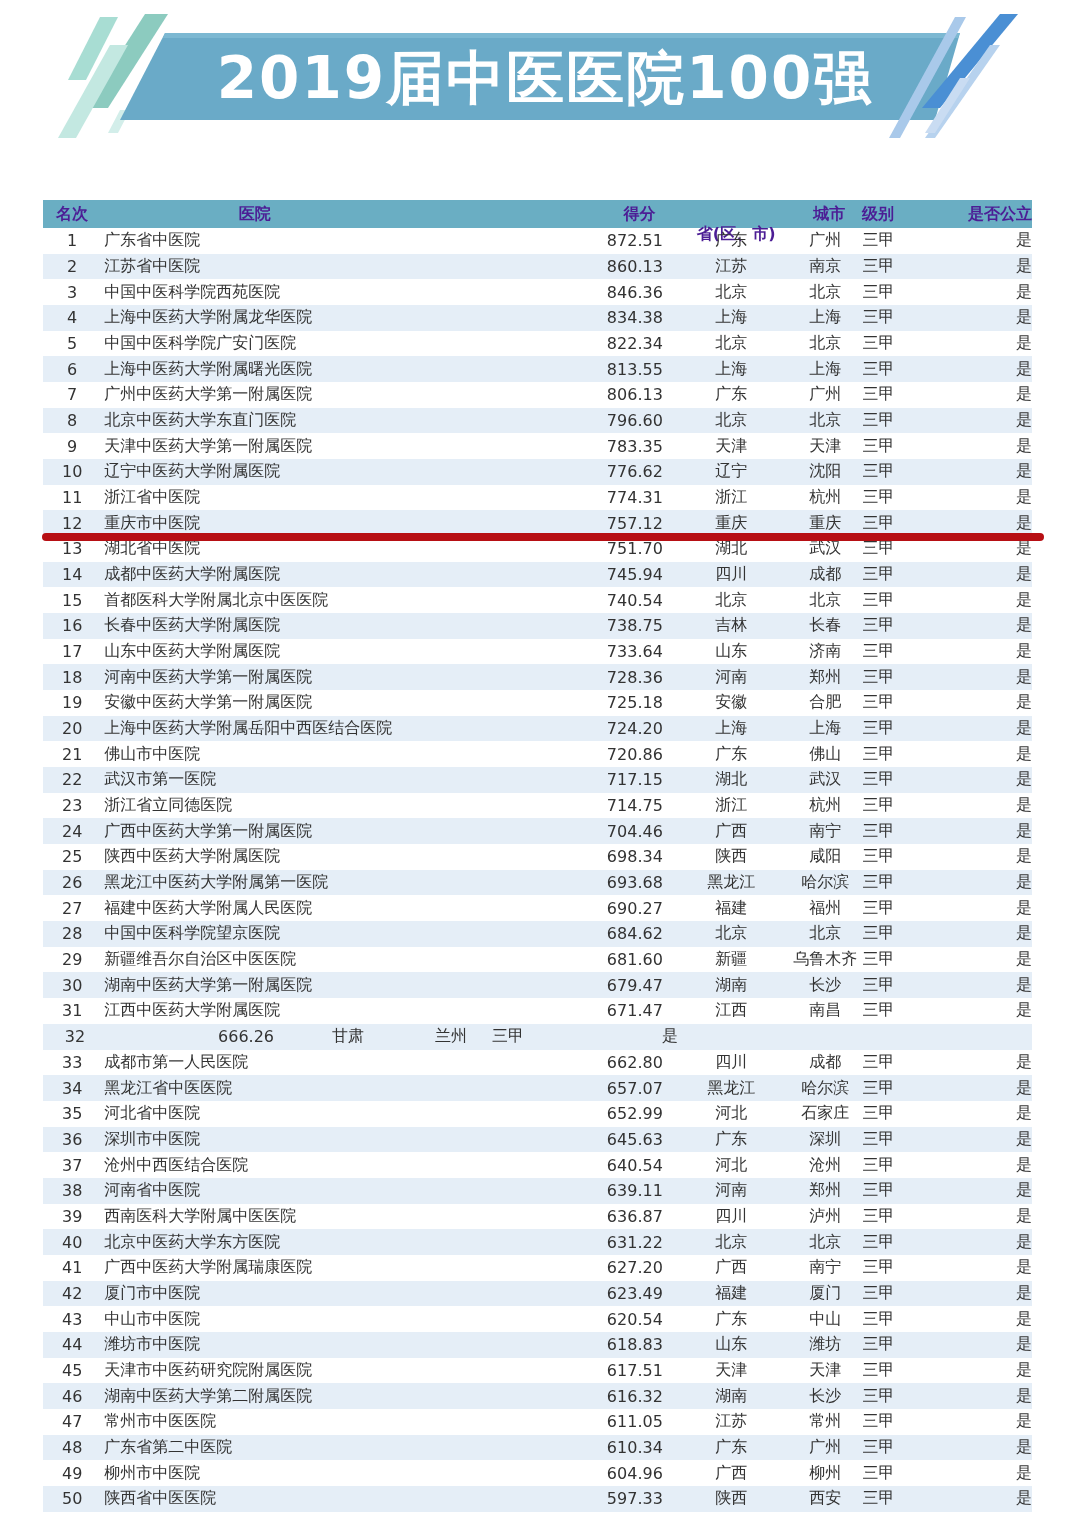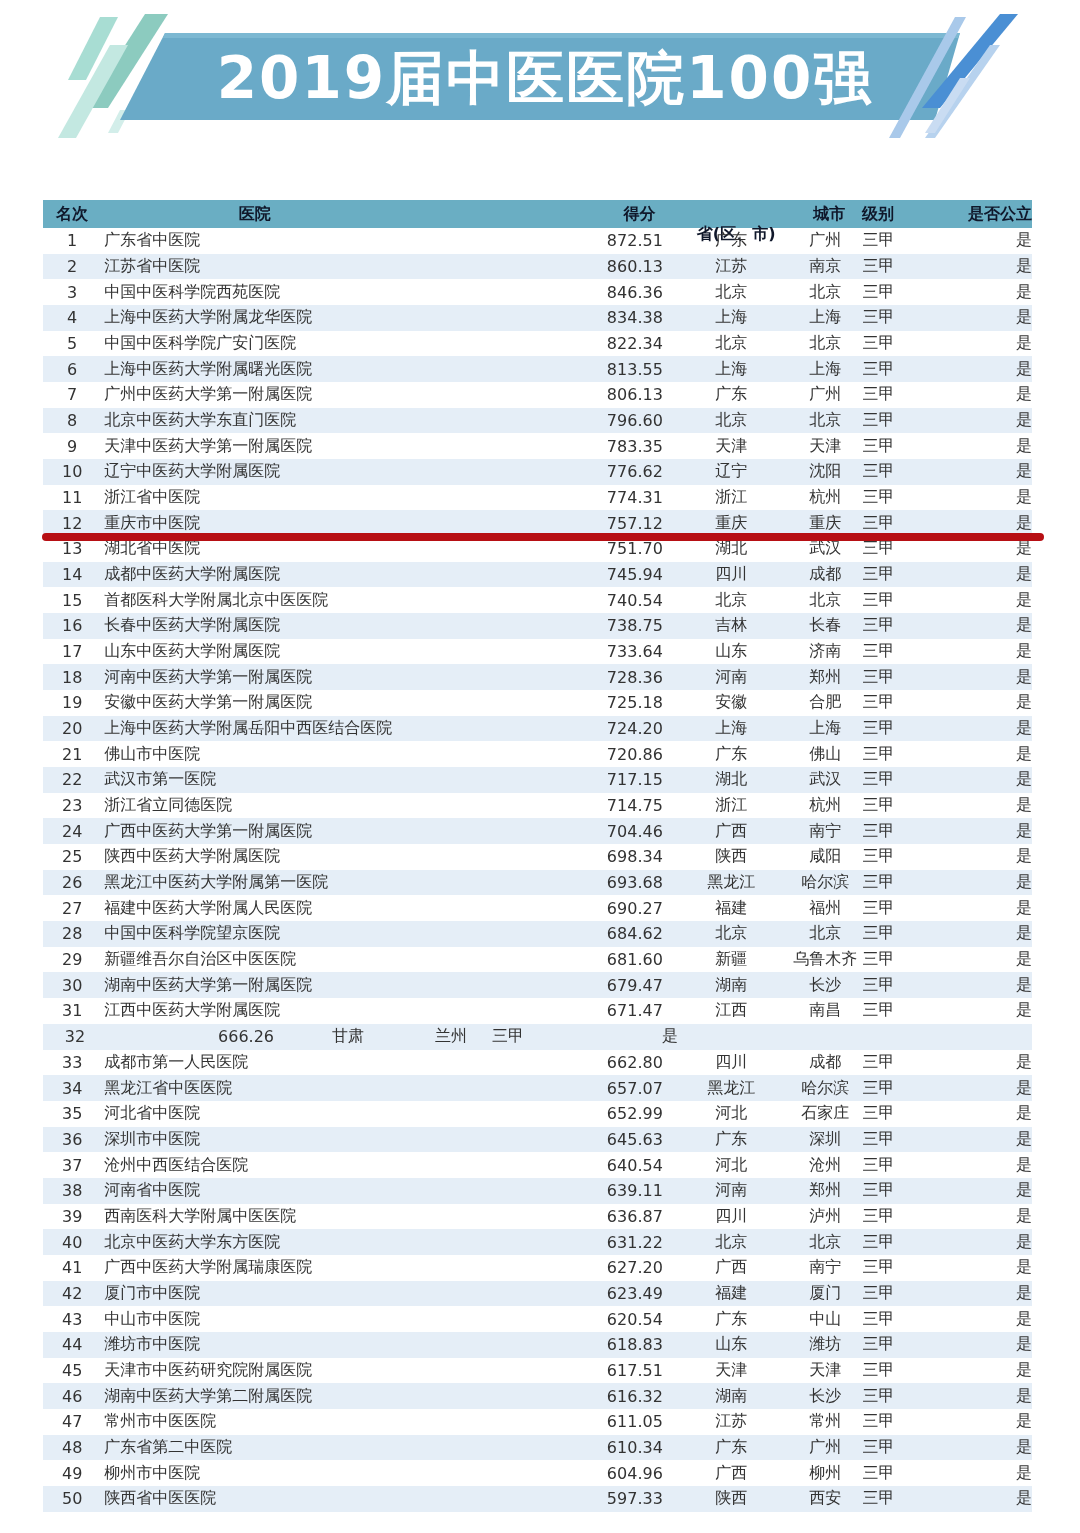--- a/index.html
+++ b/index.html
@@ -9,21 +9,21 @@
   }
   .banner { position: absolute; left: 0; top: 0; width: 1080px; height: 160px; }
   .banner svg { position: absolute; left: 0; top: 0; }
   .banner-title {
     position: absolute; left: 120px; top: 34px; width: 850px; height: 90px;
     display: flex; align-items: center; justify-content: center;
     color: #ffffff; font-size: 58px; font-weight: bold; letter-spacing: 2px;
   }
   .table { position: absolute; left: 43px; top: 200px; width: 989px; }
   .thead {
-    height: 28px; background: #6aaec3; color: #0f172a; font-size: 16px; font-weight: bold;
+    height: 28px; background: #6aaec3; color: #4c1d95; font-size: 16px; font-weight: bold;
     display: flex; align-items: center;
   }
   .row { height: 25.68px; display: flex; align-items: center; font-size: 16px; color: #333333; }
   .row.alt { background: #e5eef7; }
   .c-rank { width: 64px; text-align: center; }
   .c-name { width: 446px; padding-left: 3px; }
   .c-score { width: 167px; text-align: right; padding-right: 12px; }
   .c-prov { width: 124px; text-align: center; padding-left: 0; }
   .c-city { width: 82px; text-align: center; }
   .c-level { width: 110px; text-align: left; }

